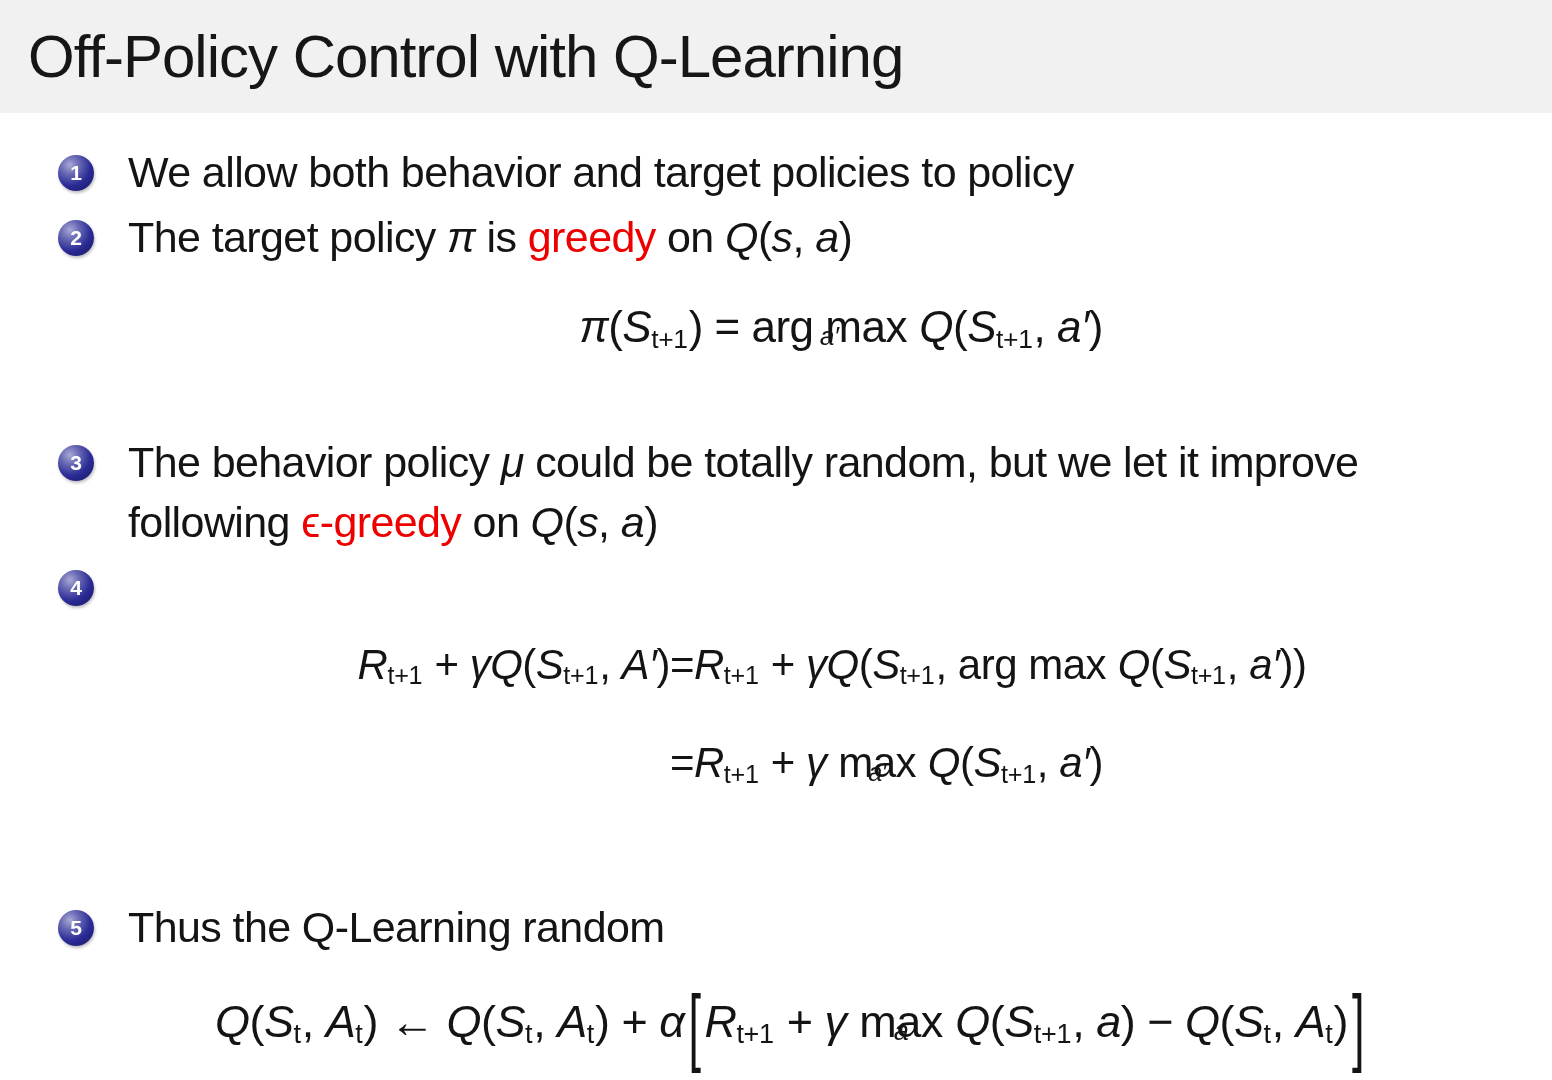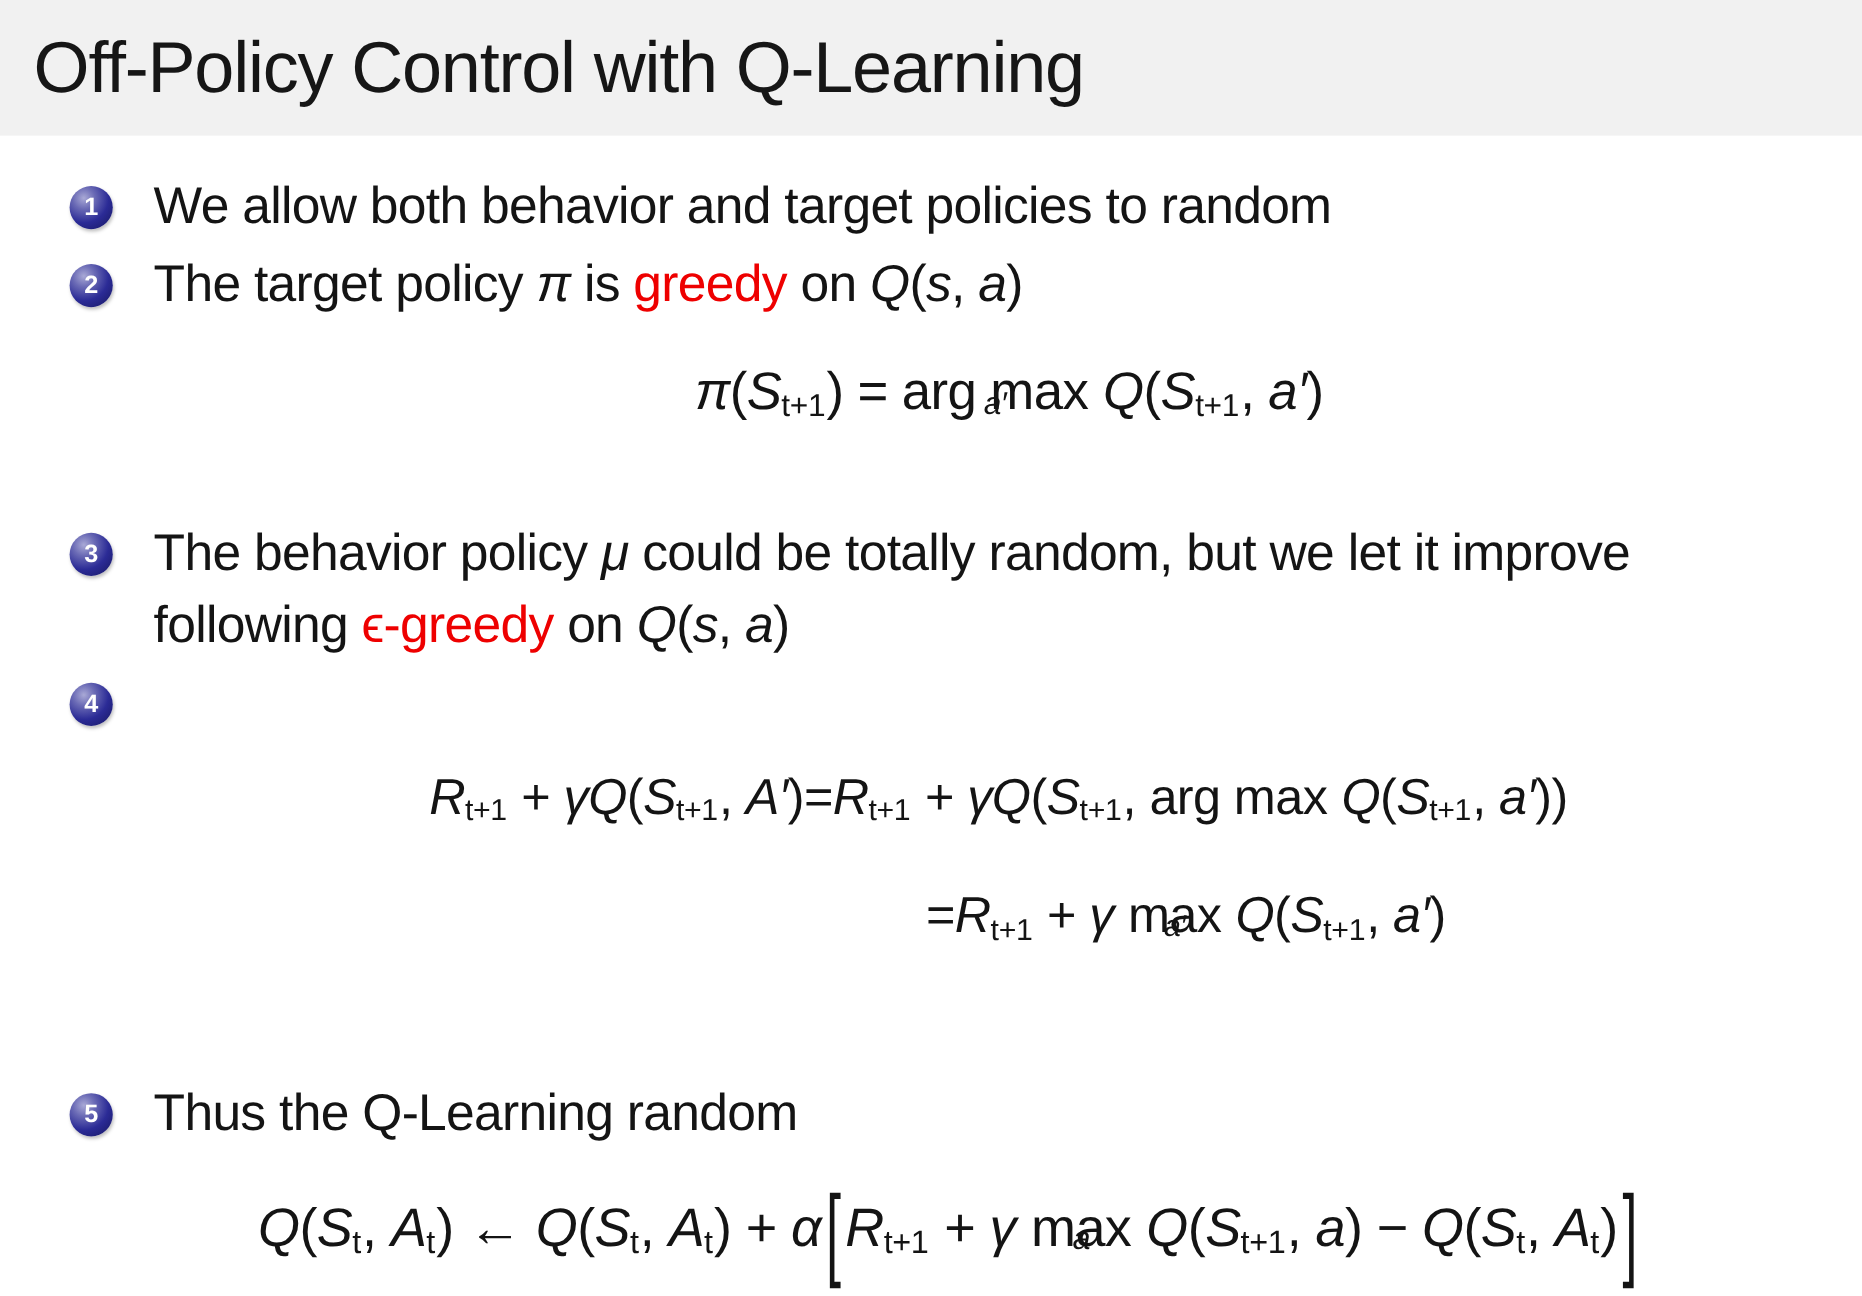--- a/index.html
+++ b/index.html
@@ -61,21 +61,21 @@
     white-space:nowrap;
   }
   .formula-inner{display:inline-block;}
   .b-align{display:flex;justify-content:center;}
   .align-grid{
     display:grid;grid-template-columns:auto auto;
     font-size:42px;line-height:58px;letter-spacing:-0.5px;
     margin-left:112px;white-space:nowrap;
   }
   .align-lhs{text-align:right;}
-  .align-rhs{text-align:center;}
+  .align-rhs{text-align:left;}
   .align-grid > div:nth-child(n+3){margin-top:30px;}
   
   .b-0{margin-top:29px;}
   .b-1{margin-top:5px;}
   .b-2{margin-top:29px;padding-bottom:42px;}
   .b-3{margin-top:20px;}
   .b-4{margin-top:5px;}
   .b-5{margin-top:30px;padding-bottom:38px;}
   .b-6{margin-top:56px;}
   .b-7{margin-top:34px;font-size:45px;padding-left:31px;}
@@ -108,21 +108,21 @@
 </head>
 <body>
 
 <div class="slide">
   <header class="titlebar">
     <h1>Off-Policy Control with Q-Learning</h1>
   </header>
   <main class="content" id="content">
       <div class="block b-item b-0">
         <span class="ball">1</span>
-        <span class="item-text"><span class="tk-txt">We allow both behavior and target policies to random</span></span>
+        <span class="item-text"><span class="tk-txt">We allow both behavior and target policies to policy</span></span>
       </div>
       <div class="block b-item b-1">
         <span class="ball">2</span>
         <span class="item-text"><span class="tk-txt">The target policy </span><span class="tk-i">π</span><span class="tk-txt"> is </span><span class="tk-red">greedy</span><span class="tk-txt"> on </span><span class="tk-i">Q</span><span class="tk-r">(</span><span class="tk-i">s</span><span class="tk-r">, </span><span class="tk-i">a</span><span class="tk-r">)</span></span>
       </div>
       <div class="block b-formula b-2"><span class="formula-inner"><span class="tk-i">π</span><span class="tk-r">(</span><span class="tk-i">S</span><span class="tk-sub">t+1</span><span class="tk-r">) = </span><span class="m-stack"><span class="m-stack-top"><span class="tk-r">arg max</span></span><span class="m-stack-bot"><span class="tk-i">a′</span></span></span><span class="m-sp"></span><span class="tk-i">Q</span><span class="tk-r">(</span><span class="tk-i">S</span><span class="tk-sub">t+1</span><span class="tk-r">, </span><span class="tk-i">a′</span><span class="tk-r">)</span></span></div>
       <div class="block b-item b-3">
         <span class="ball">3</span>
         <span class="item-text"><span class="tk-txt">The behavior policy </span><span class="tk-i">μ</span><span class="tk-txt"> could be totally random, but we let it improve</span><br><span class="tk-txt">following </span><span class="tk-red">ϵ-greedy</span><span class="tk-txt"> on </span><span class="tk-i">Q</span><span class="tk-r">(</span><span class="tk-i">s</span><span class="tk-r">, </span><span class="tk-i">a</span><span class="tk-r">)</span></span>
       </div>

